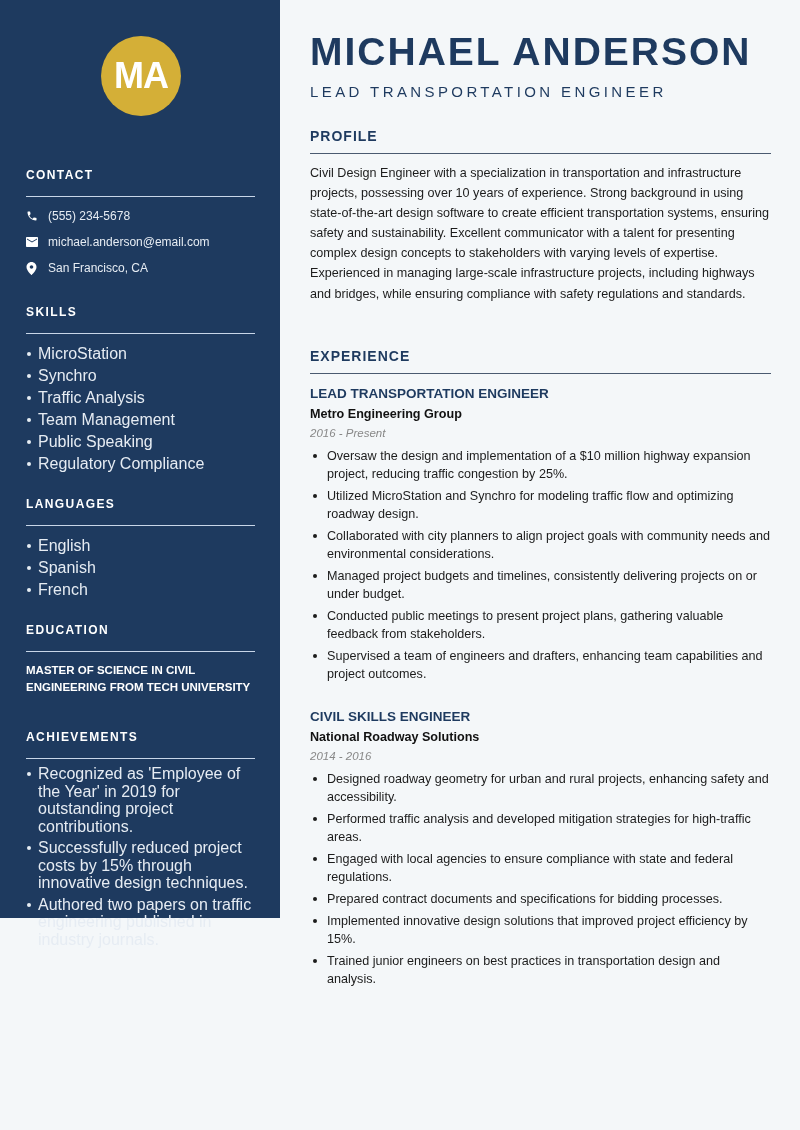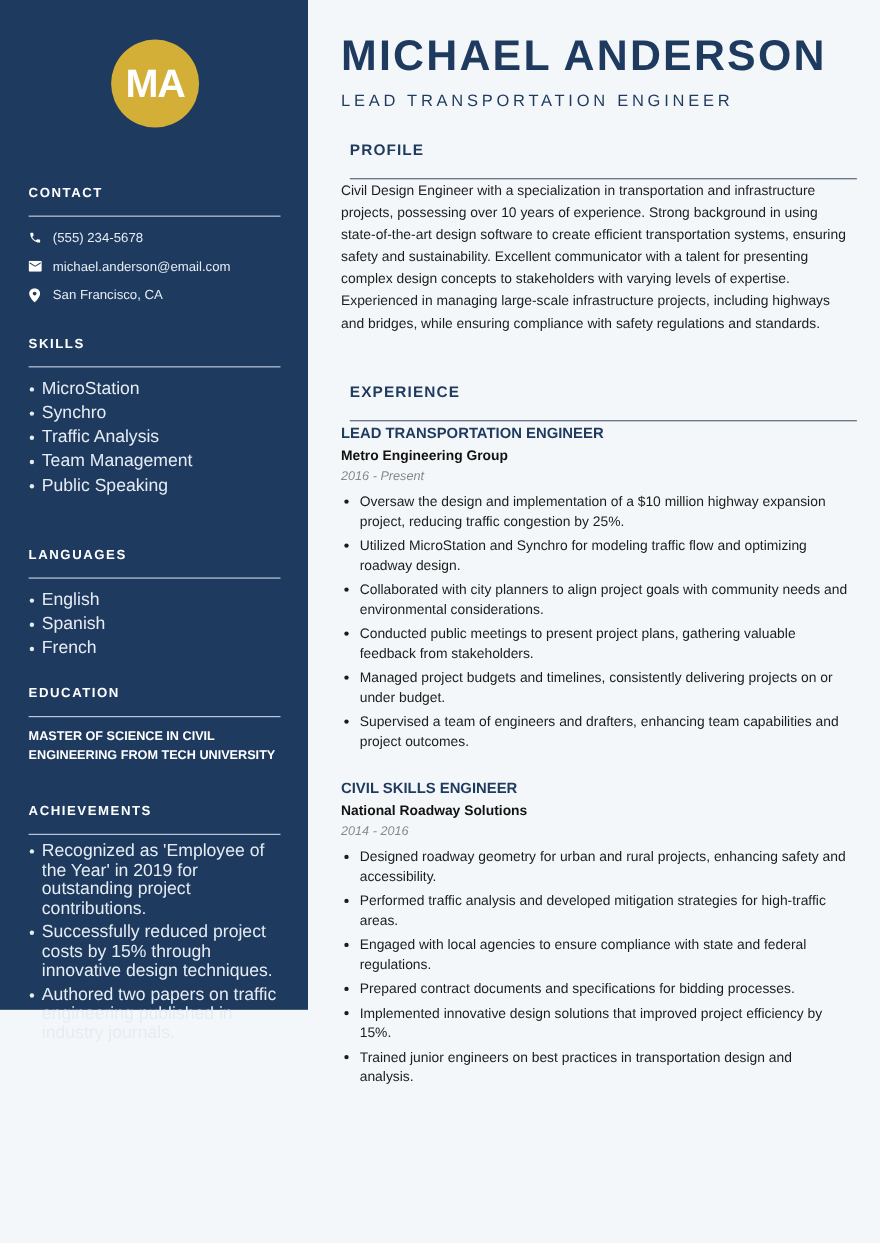--- a/index.html
+++ b/index.html
@@ -14,21 +14,21 @@
   .side-list { list-style: none; margin-top: 9px; }
   .side-list li { position: relative; padding-left: 12px; font-size: 16px; color: #e6ecf3; line-height: 22px; }
   .side-list li::before { content: ""; position: absolute; left: 1px; top: 9px; width: 4px; height: 4px; border-radius: 50%; background: #e6ecf3; }
   .ach-list li { line-height: 17.5px; margin-bottom: 4px; }
   .ach-list li::before { top: 7px; }
   .edu-text { margin-top: 10px; font-size: 11.5px; font-weight: bold; line-height: 17px; color: #fff; }
 
   .main { position: absolute; left: 310px; top: 0; width: 461px; }
   .name { position: absolute; top: 30px; left: 0; font-size: 39px; font-weight: bold; color: #1e3a5f; letter-spacing: 2px; white-space: nowrap; }
   .title { position: absolute; top: 83px; left: 0; font-size: 15px; color: #1e3a5f; letter-spacing: 3.4px; white-space: nowrap; }
-  .main-heading { position: absolute; left: 8px; width: 461px; font-size: 14px; font-weight: bold; color: #1e3a5f; letter-spacing: 1px; padding-bottom: 18px; border-bottom: 1.5px solid #4a5a70; }
+  .main-heading { position: absolute; left: 0; width: 461px; font-size: 14px; font-weight: bold; color: #1e3a5f; letter-spacing: 1px; padding-bottom: 9px; border-bottom: 1.5px solid #4a5a70; }
   .profile { position: absolute; top: 163px; left: 0; width: 461px; font-size: 12.6px; line-height: 20.1px; color: #1c1c1c; }
   .job { position: absolute; left: 0; width: 461px; }
   .job-title { font-size: 13.5px; font-weight: bold; color: #1e3a5f; }
   .company { font-size: 12.6px; font-weight: bold; color: #111; margin-top: 6px; }
   .dates { font-size: 11.5px; font-style: italic; color: #888; margin-top: 6px; }
   .bullets { list-style: none; margin-top: 8px; }
   .bullets li { position: relative; padding-left: 17px; font-size: 12.6px; line-height: 18px; color: #1c1c1c; margin-bottom: 4px; }
   .bullets li::before { content: ""; position: absolute; left: 3px; top: 7px; width: 4px; height: 4px; border-radius: 50%; background: #1c1c1c; }
 </style>
 </head>
@@ -70,20 +70,21 @@
   </div>
 
   <div class="side-section" style="top:305px;">
     <div class="side-heading">SKILLS</div>
     <ul class="side-list">
       <li>MicroStation</li>
       <li>Synchro</li>
       <li>Traffic Analysis</li>
       <li>Team Management</li>
       <li>Public Speaking</li>
+      <li>Regulatory Compliance</li>
     </ul>
   </div>
 
   <div class="side-section" style="top:497px;">
     <div class="side-heading">LANGUAGES</div>
     <ul class="side-list">
       <li>English</li>
       <li>Spanish</li>
       <li>French</li>
     </ul>
@@ -114,22 +115,22 @@
   <div class="main-heading" style="top:348px;">EXPERIENCE</div>
 
   <div class="job" style="top:386px;">
     <div class="job-title">LEAD TRANSPORTATION ENGINEER</div>
     <div class="company">Metro Engineering Group</div>
     <div class="dates">2016 - Present</div>
     <ul class="bullets">
       <li>Oversaw the design and implementation of a $10 million highway expansion project, reducing traffic congestion by 25%.</li>
       <li>Utilized MicroStation and Synchro for modeling traffic flow and optimizing roadway design.</li>
       <li>Collaborated with city planners to align project goals with community needs and environmental considerations.</li>
+      <li>Managed project budgets and timelines, consistently delivering projects on or under budget.</li>
       <li>Conducted public meetings to present project plans, gathering valuable feedback from stakeholders.</li>
-      <li>Managed project budgets and timelines, consistently delivering projects on or under budget.</li>
       <li>Supervised a team of engineers and drafters, enhancing team capabilities and project outcomes.</li>
     </ul>
   </div>
 
   <div class="job" style="top:709px;">
     <div class="job-title">CIVIL SKILLS ENGINEER</div>
     <div class="company">National Roadway Solutions</div>
     <div class="dates">2014 - 2016</div>
     <ul class="bullets">
       <li>Designed roadway geometry for urban and rural projects, enhancing safety and accessibility.</li>

